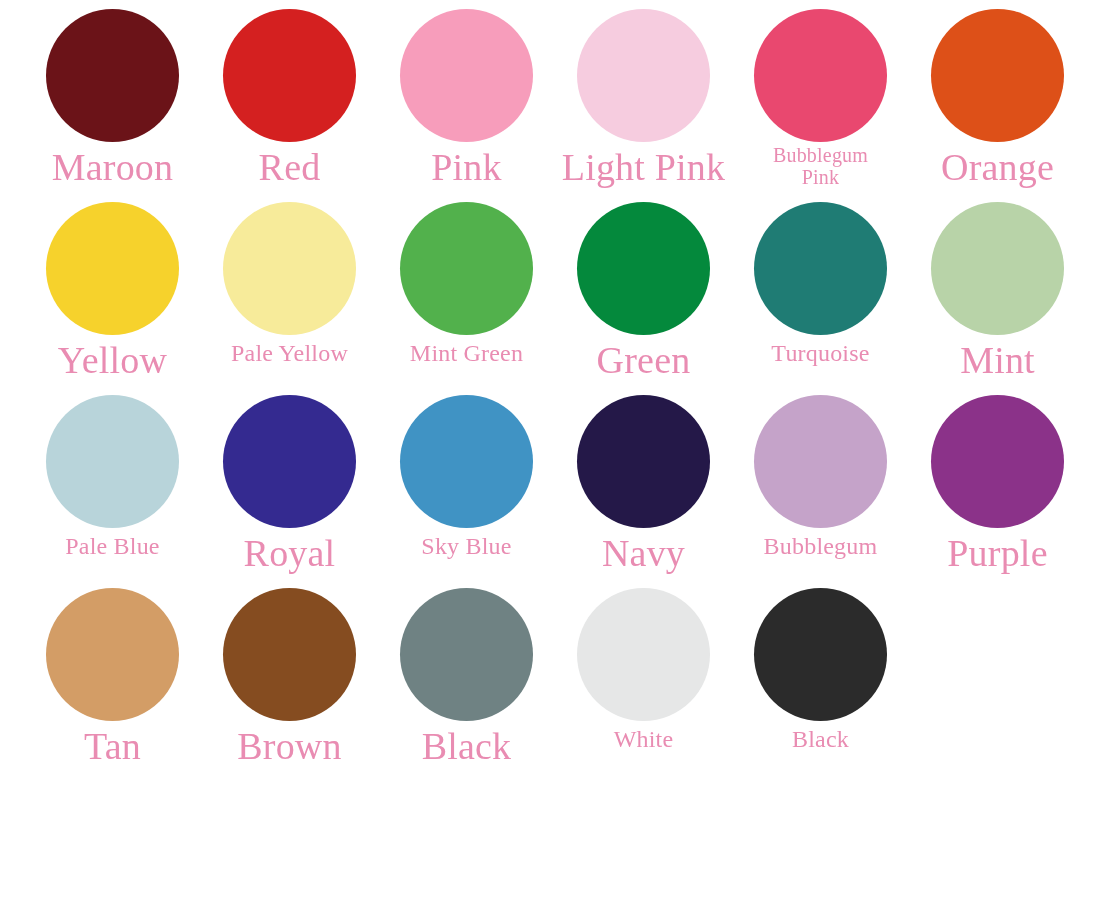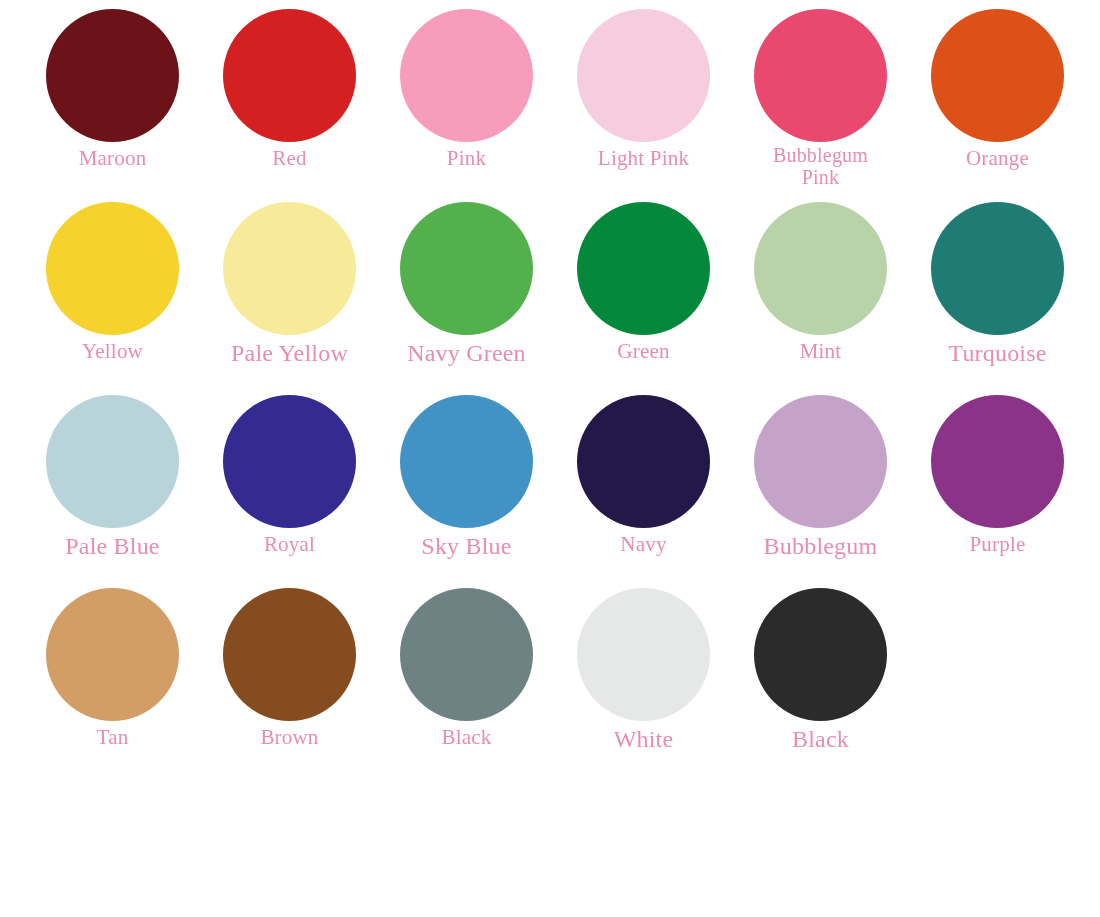--- a/index.html
+++ b/index.html
@@ -49,21 +49,21 @@
     flex: 0 0 auto;
     margin-top: 0px;
   }
 
   .swatch-label {
     margin-top: 6px;
     width: 177px;
     text-align: center;
     color: #e98cb2;
     font-family: "Liberation Serif", "DejaVu Serif", serif;
-    font-size: 21px;
+    font-size: 38px;
     line-height: 1.02;
     letter-spacing: 0.2px;
     white-space: pre-line;
   }
 
   
   .swatch-label.size-md { font-size: 24px; }
   .swatch-label.size-sm { font-size: 20px; line-height: 1.12; }
 
   
@@ -102,33 +102,33 @@
       <div class="swatch-cell">
         <div class="swatch-dot" style="background: rgb(246, 210, 44);"></div>
         <div class="swatch-label">Yellow</div>
       </div>
       <div class="swatch-cell">
         <div class="swatch-dot" style="background: rgb(247, 235, 154);"></div>
         <div class="swatch-label size-md">Pale Yellow</div>
       </div>
       <div class="swatch-cell">
         <div class="swatch-dot" style="background: rgb(82, 177, 76);"></div>
-        <div class="swatch-label size-md">Navy Green</div>
+        <div class="swatch-label size-md">Mint Green</div>
       </div>
       <div class="swatch-cell">
         <div class="swatch-dot" style="background: rgb(4, 137, 60);"></div>
         <div class="swatch-label">Green</div>
       </div>
       <div class="swatch-cell">
+        <div class="swatch-dot" style="background: rgb(31, 124, 116);"></div>
+        <div class="swatch-label size-md">Turquoise</div>
+      </div>
+      <div class="swatch-cell">
         <div class="swatch-dot" style="background: rgb(184, 211, 168);"></div>
         <div class="swatch-label">Mint</div>
-      </div>
-      <div class="swatch-cell">
-        <div class="swatch-dot" style="background: rgb(31, 124, 116);"></div>
-        <div class="swatch-label size-md">Turquoise</div>
       </div>
       <div class="swatch-cell">
         <div class="swatch-dot" style="background: rgb(184, 212, 218);"></div>
         <div class="swatch-label size-md">Pale Blue</div>
       </div>
       <div class="swatch-cell">
         <div class="swatch-dot" style="background: rgb(52, 42, 144);"></div>
         <div class="swatch-label">Royal</div>
       </div>
       <div class="swatch-cell">

